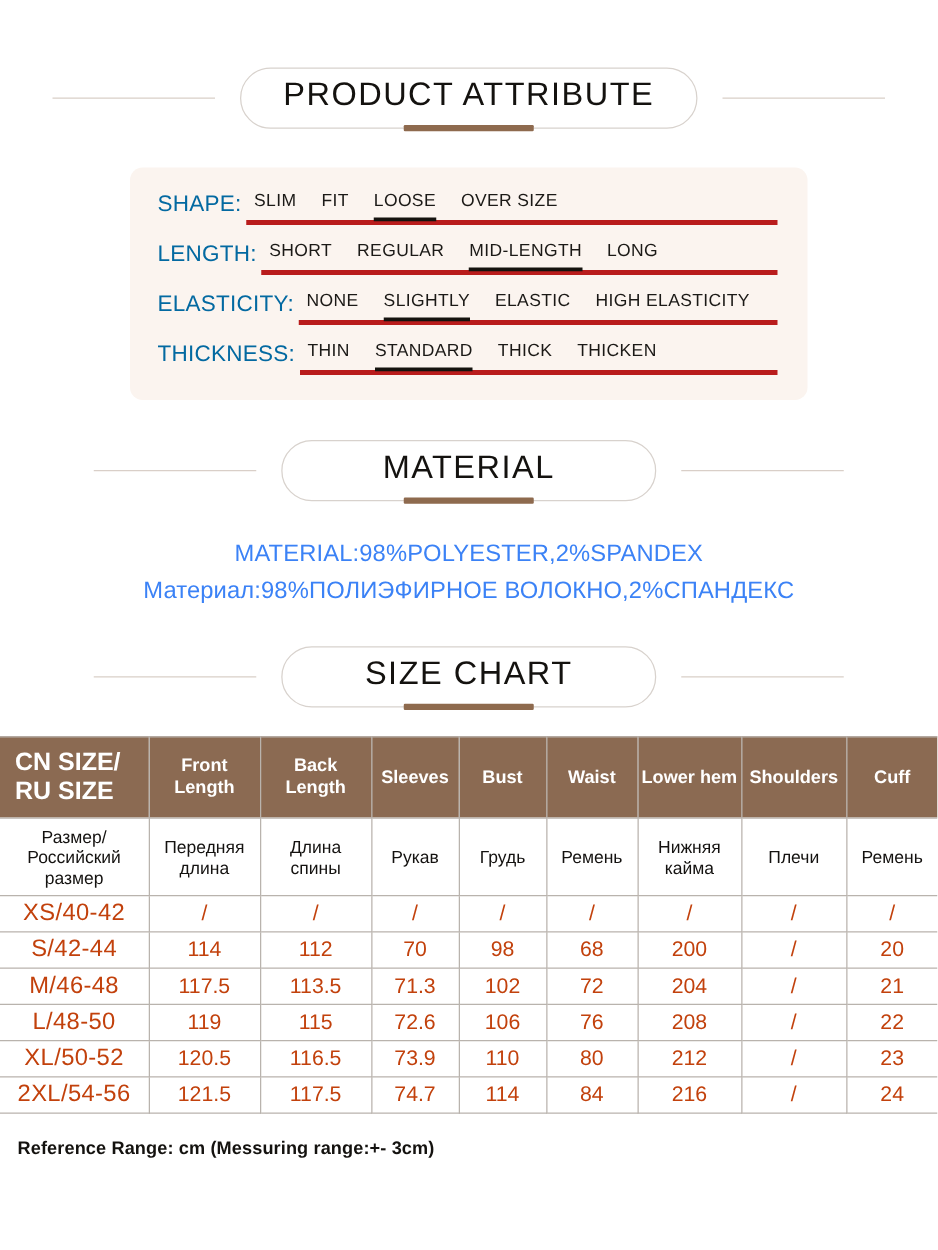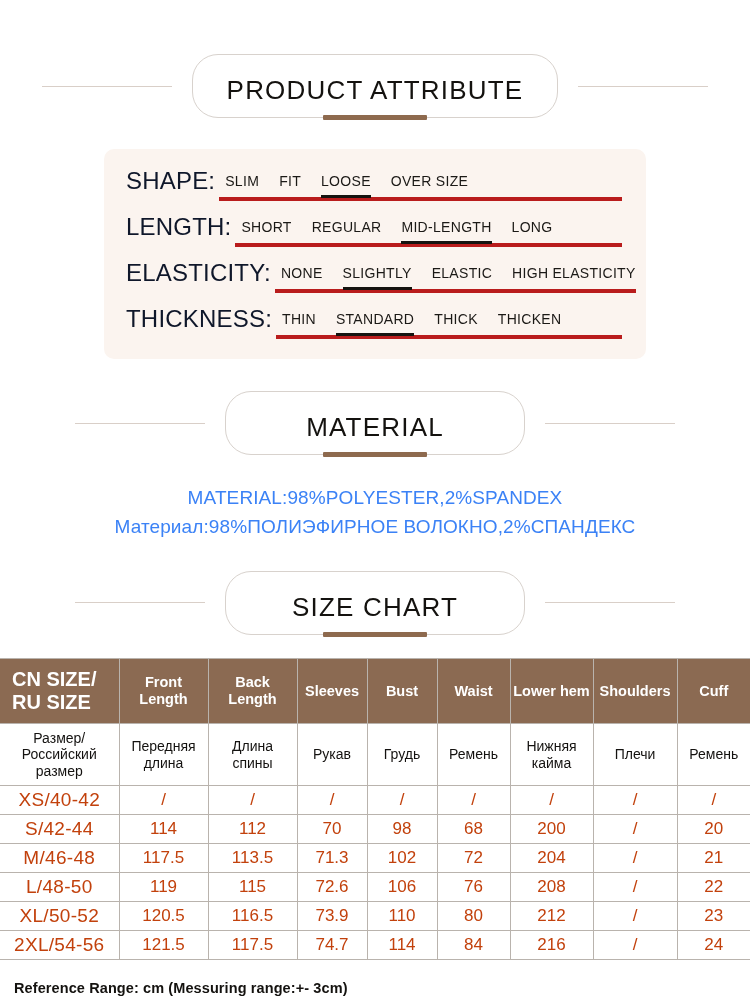--- a/index.html
+++ b/index.html
@@ -23,21 +23,21 @@
   .rule {
     width: 130px;
     height: 1px;
     background: #d9cfc8;
   }
   .pill-wrap { position: relative; }
   .pill {
     border: 1px solid #d8d2cd;
     border-radius: 26px;
     background: #ffffff;
-    padding: 20px 34px 11px;
+    padding: 5px 34px 11px;
     min-width: 300px;
     text-align: center;
     font-size: 26px;
     letter-spacing: 1.2px;
     color: #14120f;
     font-weight: 400;
   }
   .pill-underline {
     position: absolute;
     left: 50%;
@@ -57,22 +57,22 @@
     border-radius: 10px;
     padding: 18px 24px 20px 22px;
   }
   .attr-row {
     display: flex;
     align-items: flex-end;
     margin-bottom: 12px;
   }
   .attr-row:last-child { margin-bottom: 0; }
   .attr-label {
-    font-size: 24px;
-    color: #0f172a;
+    font-size: 18px;
+    color: #0369a1;
     letter-spacing: 0.2px;
     white-space: nowrap;
     padding-bottom: 6px;
   }
   .attr-opts {
     flex: 1;
     display: flex;
     align-items: flex-end;
     gap: 20px;
     border-bottom: 4px solid #b91c1c;

